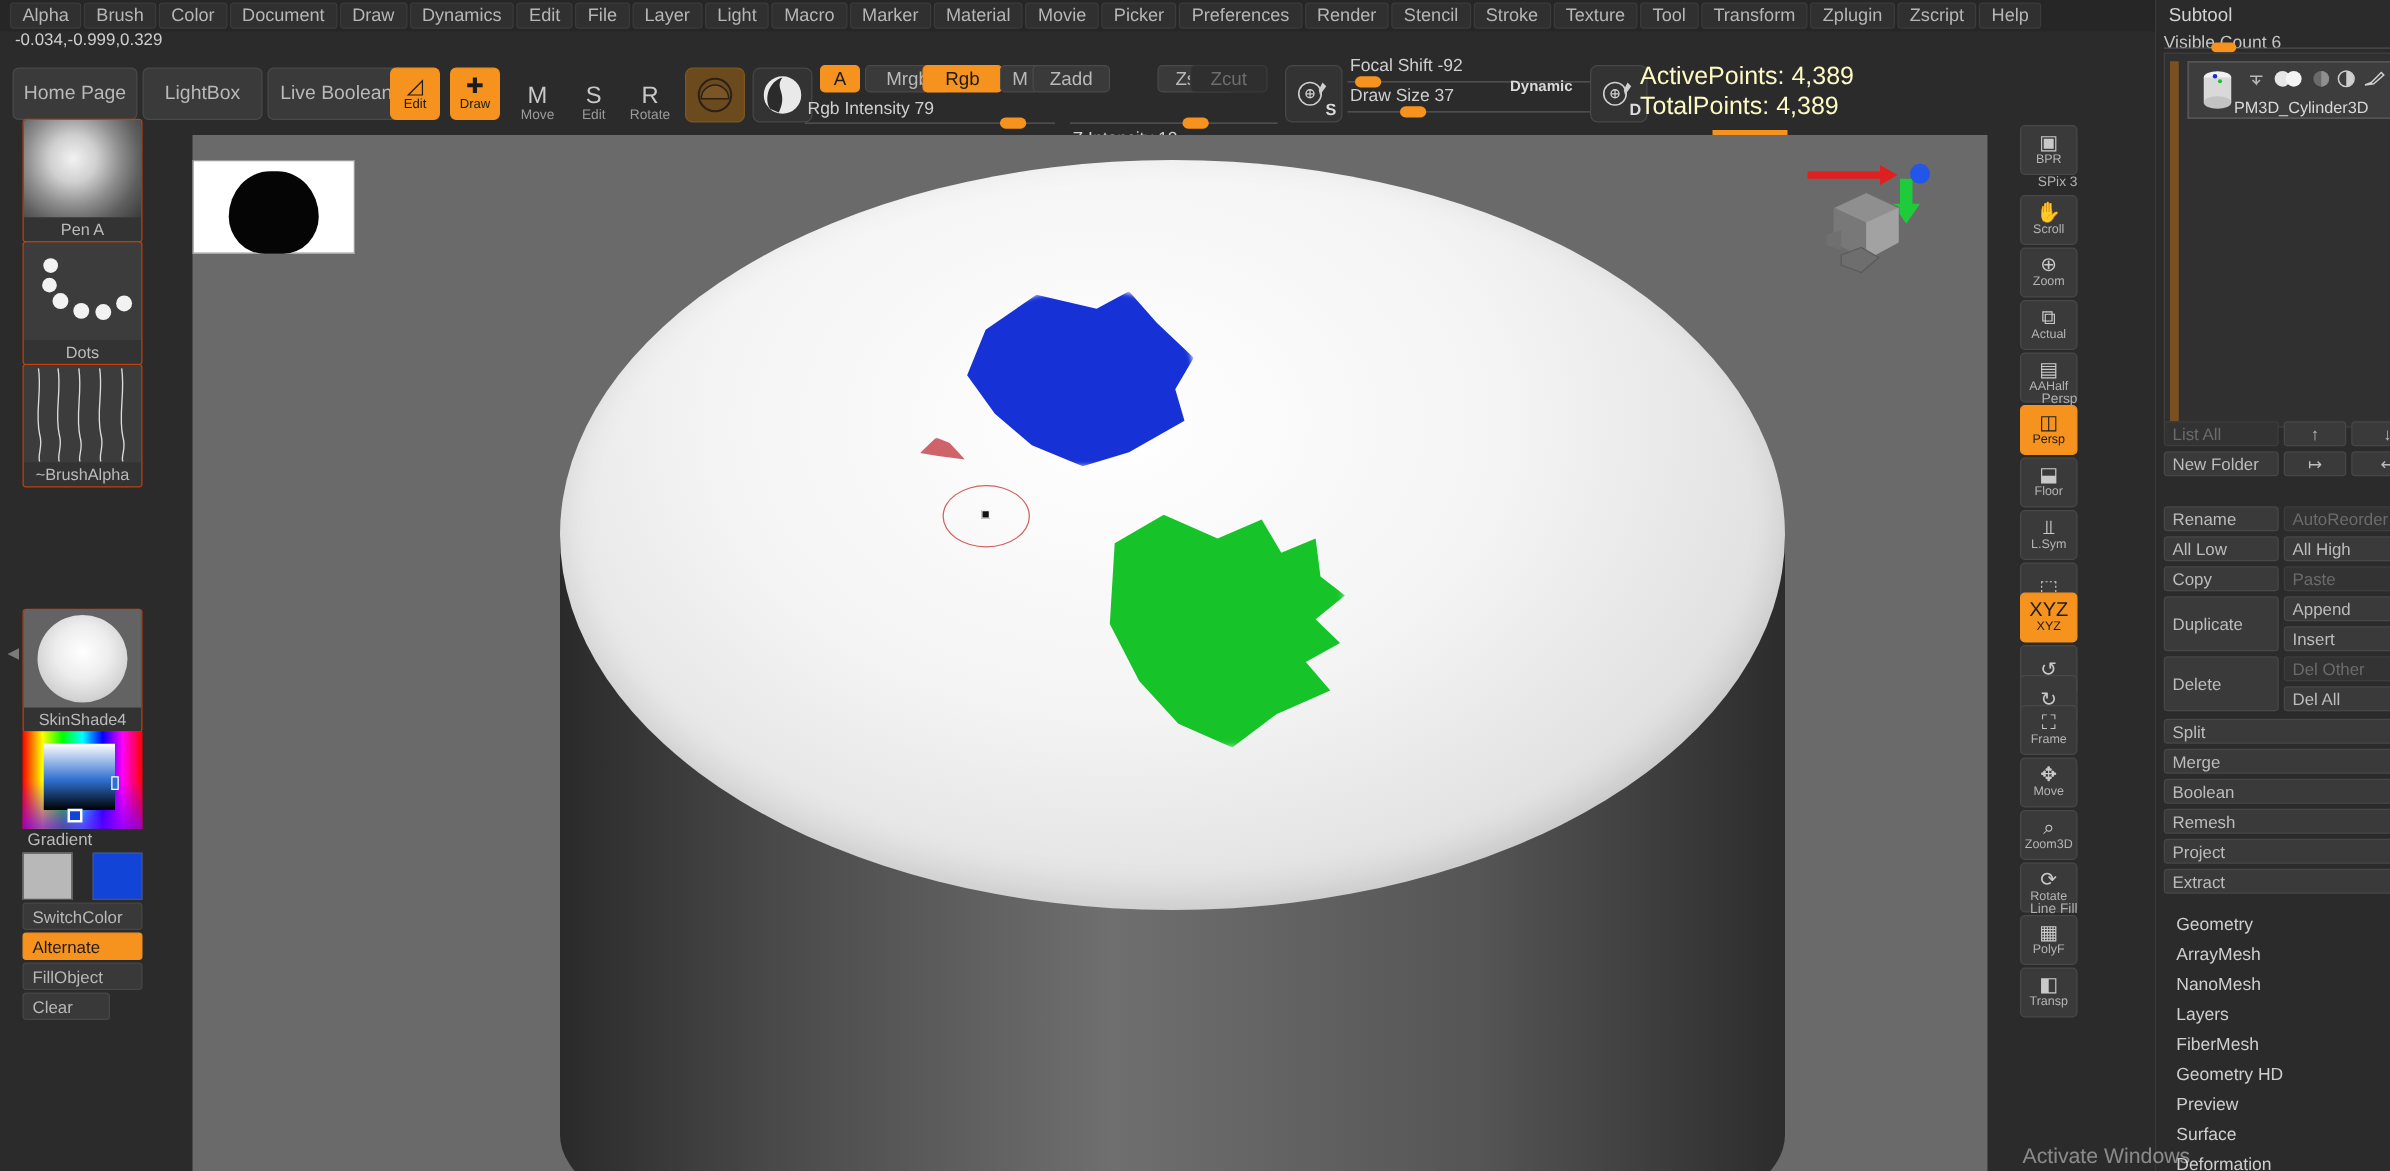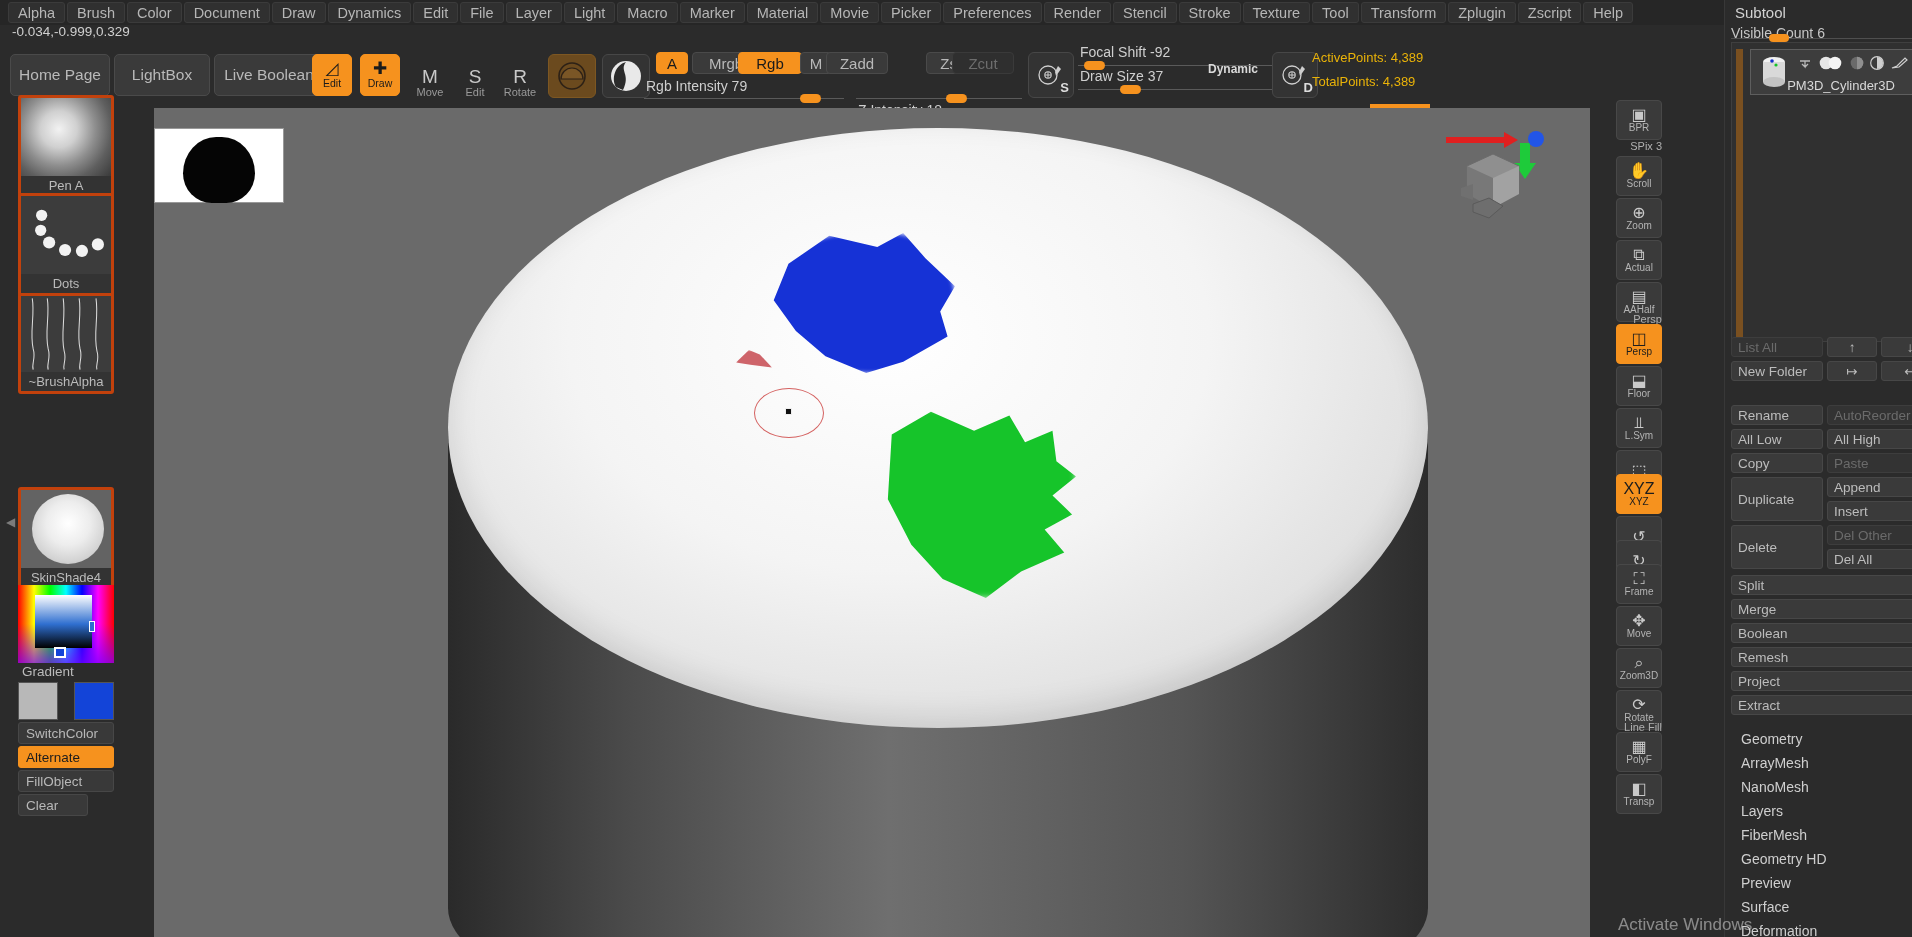--- a/index.html
+++ b/index.html
@@ -71,30 +71,30 @@
   
   .slider { position:absolute; }
   .slider .lbl { font-size:14px; color:#cfcfcf; white-space:nowrap; }
   .slider .track {
     position:absolute; left:0; height:1px; background:#5a5a5a; width:100%;
   }
   .slider .knob {
     position:absolute; width:21px; height:9px; border-radius:5px; background:#f6921e;
   }
 
-  .stat { font-size:13px; color:#eab308; position:absolute; white-space:nowrap; }
+  .stat { font-size:20px; color:#fef9c3; position:absolute; white-space:nowrap; }
 
   
   #leftshelf {
     position:absolute; left:0; top:100px; width:120px; height:837px;
     background:#2b2b2b;
   }
   .swatchbox {
     position:absolute; left:18px; width:96px;
-    border:3px solid #c2410c; border-radius:3px; background:#3a3a3a;
+    border:1px solid #c2410c; border-radius:3px; background:#3a3a3a;
     overflow:hidden;
   }
   .swatchbox .pic { width:100%; height:78px; display:block; }
   .swatchbox .cap {
     height:19px; line-height:19px; text-align:center;
     font-size:13px; color:#bbb; background:#333;
   }
   .lbtn {
     position:absolute; left:18px; width:96px; height:22px;
     border-radius:3px; background:#393939; border:1px solid #474747;

